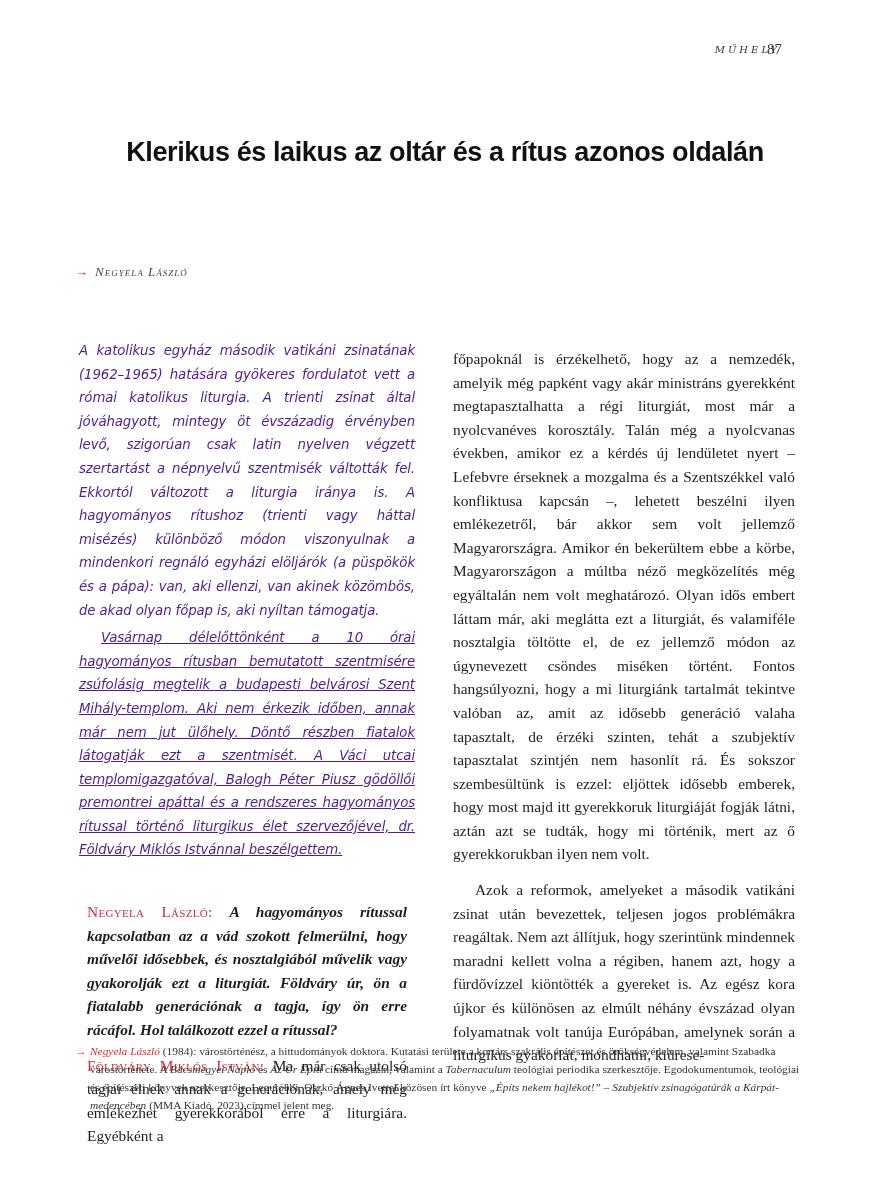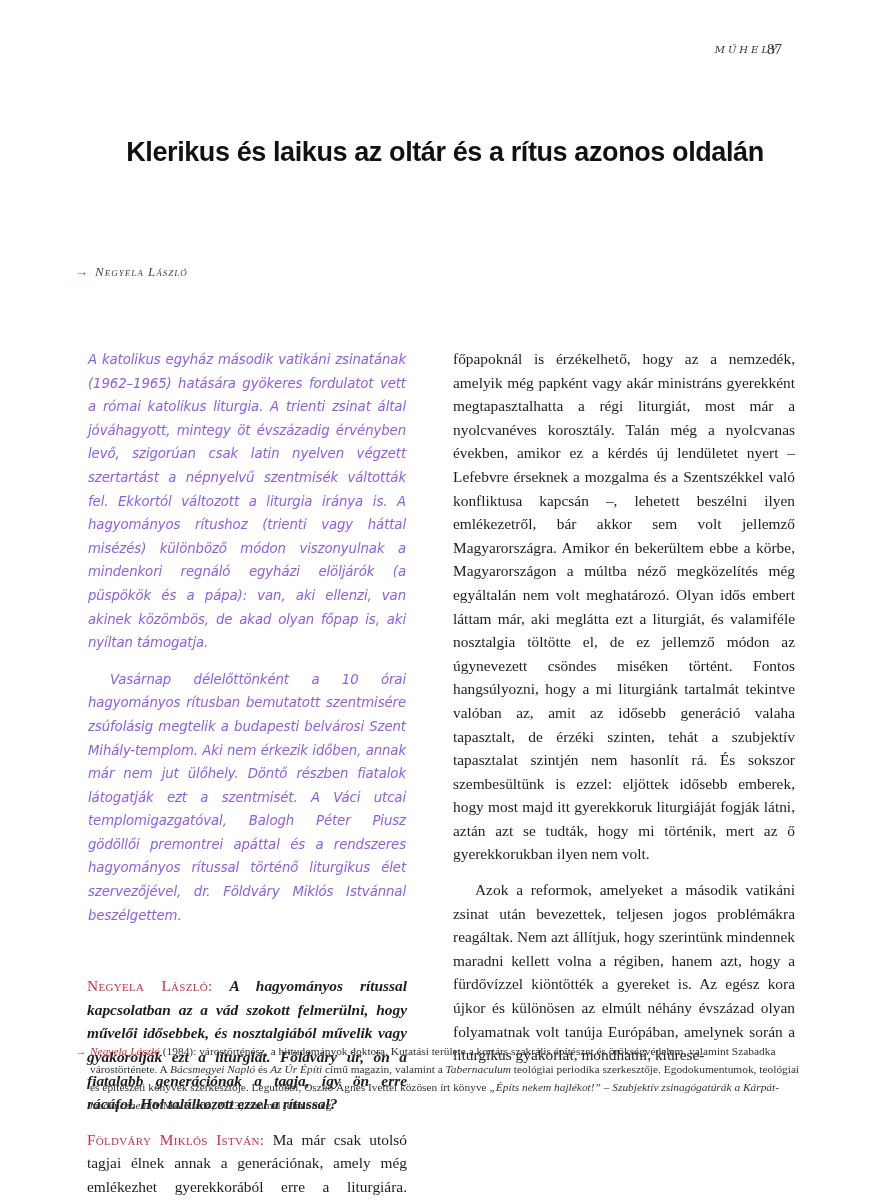--- a/index.html
+++ b/index.html
@@ -6,22 +6,22 @@
   body { width: 880px; height: 1200px; position: relative; overflow: hidden; color: #1d1d1b; }
   .running-head { position: absolute; top: 44px; right: 100px; font-family: "DejaVu Serif", serif; font-size: 10px; font-style: italic; letter-spacing: 3px; color: #333; }
   .page-num { position: absolute; top: 41px; left: 767px; font-family: "Liberation Serif", serif; font-size: 15px; color: #333; }
   .title { position: absolute; top: 137px; left: 75px; width: 740px; font-family: "Liberation Sans", sans-serif; font-weight: bold; font-size: 27px; letter-spacing: -0.4px; color: #111; text-align: center; }
   .subtitle { position: absolute; top: 174px; left: 75px; width: 600px; font-family: "Liberation Sans", sans-serif; font-size: 25px; line-height: 37px; color: #2a2a2a; font-weight: normal; letter-spacing: -0.3px; }
   .byline { position: absolute; top: 264px; left: 75px; font-family: "Liberation Serif", serif; font-size: 13px; font-style: italic; color: #444; font-variant: small-caps; letter-spacing: 1px; }
   .byline .arrow { color: #e0273b; font-style: normal; margin-right: 6px; }
   .col { position: absolute; top: 335px; width: 344px; font-size: 15.4px; line-height: 23.6px; text-align: justify; hyphens: manual; }
   .col-left { left: 75px; }
   .col-right { left: 441px; width: 366px; }
-  .lead { font-family: "DejaVu Sans", sans-serif; font-style: italic; font-size: 13.3px; line-height: 23.6px; color: #8b5cf6; margin: 13px; letter-spacing: -0.1px; }
-  .lead.indent { text-indent: 22px; }
+  .lead { font-family: "DejaVu Sans", sans-serif; font-style: italic; font-size: 13.3px; line-height: 23.6px; color: #4c1d95; margin: 4px; letter-spacing: -0.1px; }
+  .lead.indent { text-indent: 22px; text-decoration: underline; }
   .body-p { font-family: "Liberation Serif", serif; margin: 12px; color: #1d1d1b; }
   .body-p.indent { text-indent: 22px; }
   .speaker { color: #d42a42; font-variant: small-caps; letter-spacing: 0.3px; }
   .question { font-weight: bold; font-style: italic; }
   .gap { height: 22px; }
   .footnote { position: absolute; top: 1042px; left: 75px; width: 735px; font-family: "Liberation Serif", serif; font-size: 11.4px; line-height: 18px; color: #333; }
   .footnote .arrow { color: #e0273b; position: absolute; left: 0; top: 0; }
   .footnote .fn-text { margin-left: 15px; display: block; }
   .footnote .fn-name { color: #e0273b; font-style: italic; }
   .footnote i { font-style: italic; }

